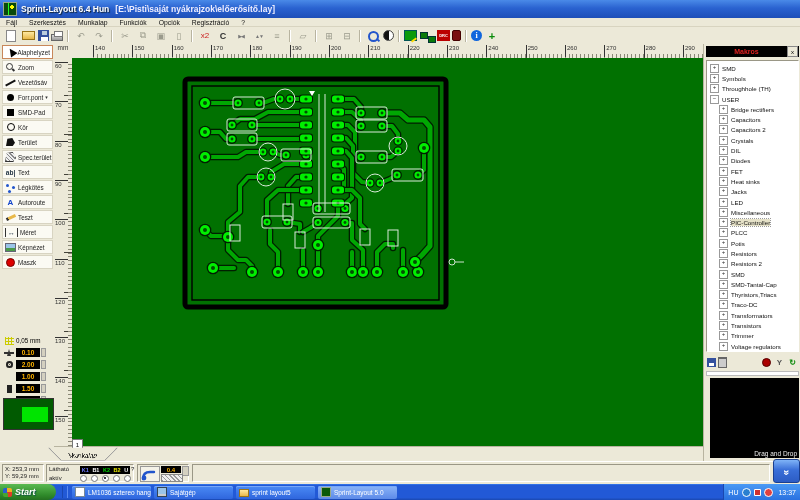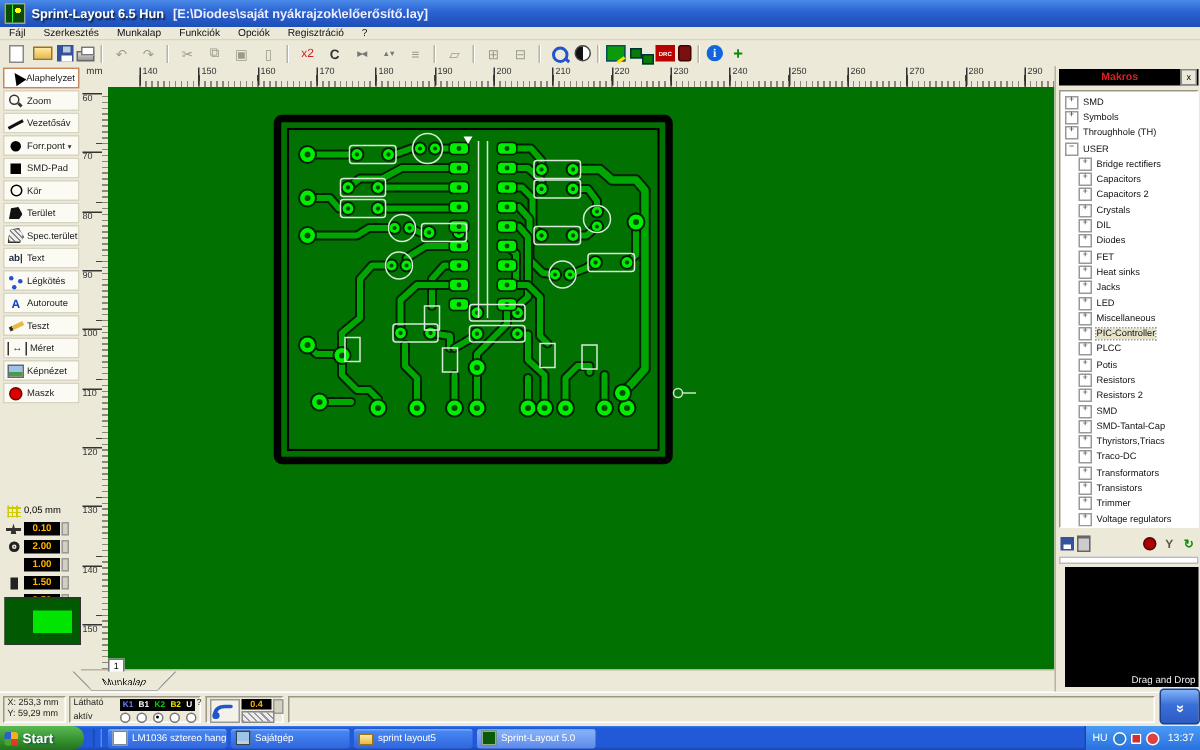--- a/index.html
+++ b/index.html
@@ -155,21 +155,21 @@
   .mi-refresh{color:#0a8a0a;font-weight:bold;}
   .mspace{flex:1;}
   #mkstrip{position:absolute;left:2px;top:327px;width:93px;height:5px;background:#fff;border:1px solid #bbb;box-sizing:border-box;}
   #mkpreview{position:absolute;left:6px;top:334px;width:89px;height:80px;background:#000;}
   #draglabel{position:absolute;right:2px;bottom:1px;color:#eee;font-size:6.5px;}
   
   #taskbar{position:absolute;left:0;top:484px;width:800px;height:16px;
     background:linear-gradient(180deg,#3a80f0 0%,#2259d6 8%,#2259d6 85%,#1a47b0 100%);display:flex;align-items:center;}
   #startbtn{width:56px;height:16px;border-radius:0 8px 8px 0;
     background:linear-gradient(180deg,#5aba52 0%,#2f8a2a 70%,#247020 100%);
-    display:flex;align-items:center;color:#fff;font-weight:bold;font-size:9px;
+    display:flex;align-items:center;color:#fff;font-weight:bold;font-style:italic;font-size:9px;
     text-shadow:1px 1px 1px #154;padding-left:3px;box-sizing:border-box;}
   #startlogo{width:9px;height:9px;border-radius:2px;margin-right:3px;
     background:conic-gradient(#e23a2a 0 25%,#4aa52f 0 50%,#2a5fd0 0 75%,#f0b020 0);transform:rotate(90deg);}
   #qsep{width:4px;height:12px;margin:0 4px 0 6px;border-left:1px solid #1a47b0;border-right:1px solid #5a8af0;}
   .taskbtn{width:79px;height:13px;margin-right:3px;border-radius:2px;
     background:linear-gradient(180deg,#4a8af5,#2f66dd);box-shadow:inset 0 1px 0 #77a8f8;
     display:flex;align-items:center;color:#fff;font-size:6.5px;padding:0 3px;box-sizing:border-box;
     white-space:nowrap;overflow:hidden;}
   .taskbtn.active{background:linear-gradient(180deg,#8ab4f8,#5d8ae8);color:#fff;}
   .tbi{width:8px;height:8px;margin-right:3px;flex:0 0 auto;}
@@ -186,22 +186,22 @@
   .tr3{background:#e04040;border:1px solid #fff;}
   #clock{font-size:7px;margin-left:2px;}
 </style>
 </head>
 <body>
 
 <div id="screen">
 
   <div id="titlebar">
     <div id="appicon"></div>
-    <span class="ttl">Sprint-Layout 6.5 Hun</span>
-    <span class="tdoc">[E:\Diodes\saját nyákrajzok\előerősítő.lay]</span>
+    <span class="ttl">Sprint-Layout 6.4 Hun</span>
+    <span class="tdoc">[E:\Pisti\saját nyákrajzok\előerősítő.lay]</span>
   </div>
 
   <div id="menubar">
 
       <span class="mitem">Fájl</span>
 
       <span class="mitem">Szerkesztés</span>
 
       <span class="mitem">Munkalap</span>
 

